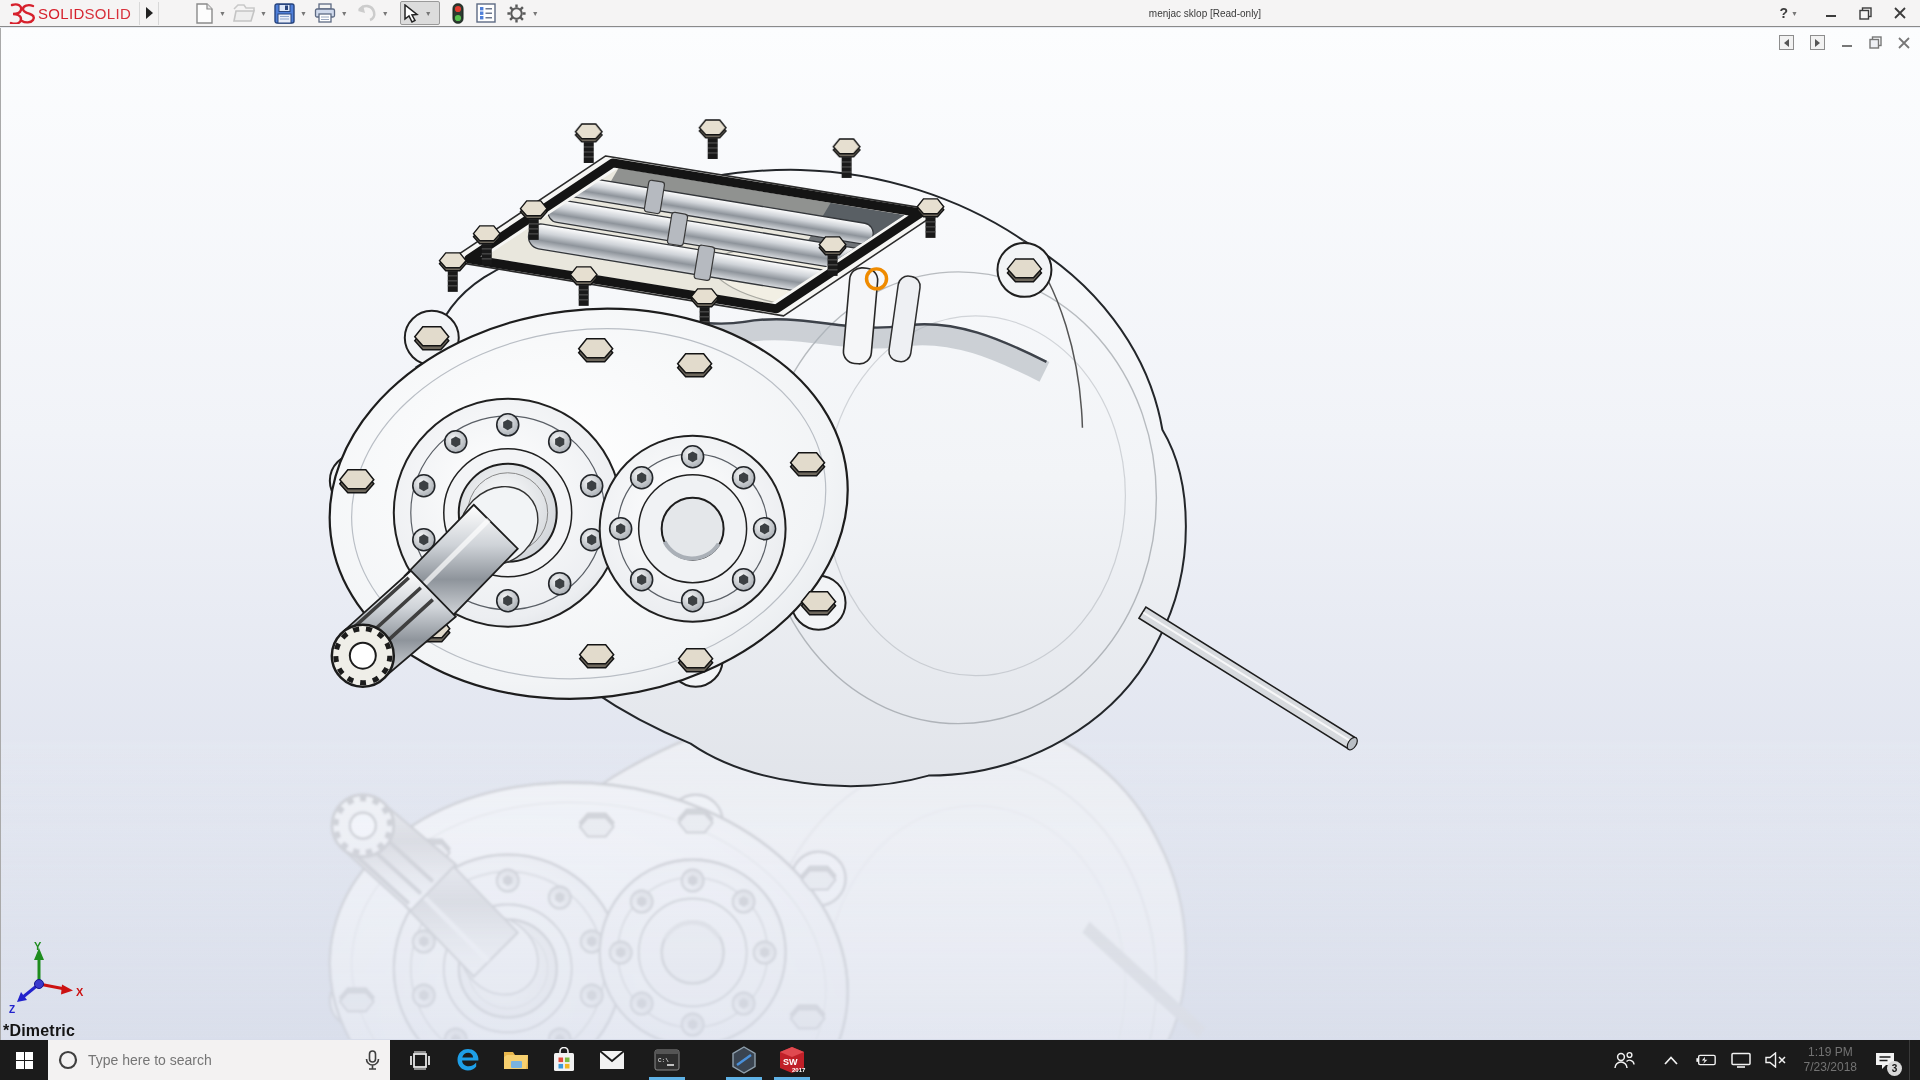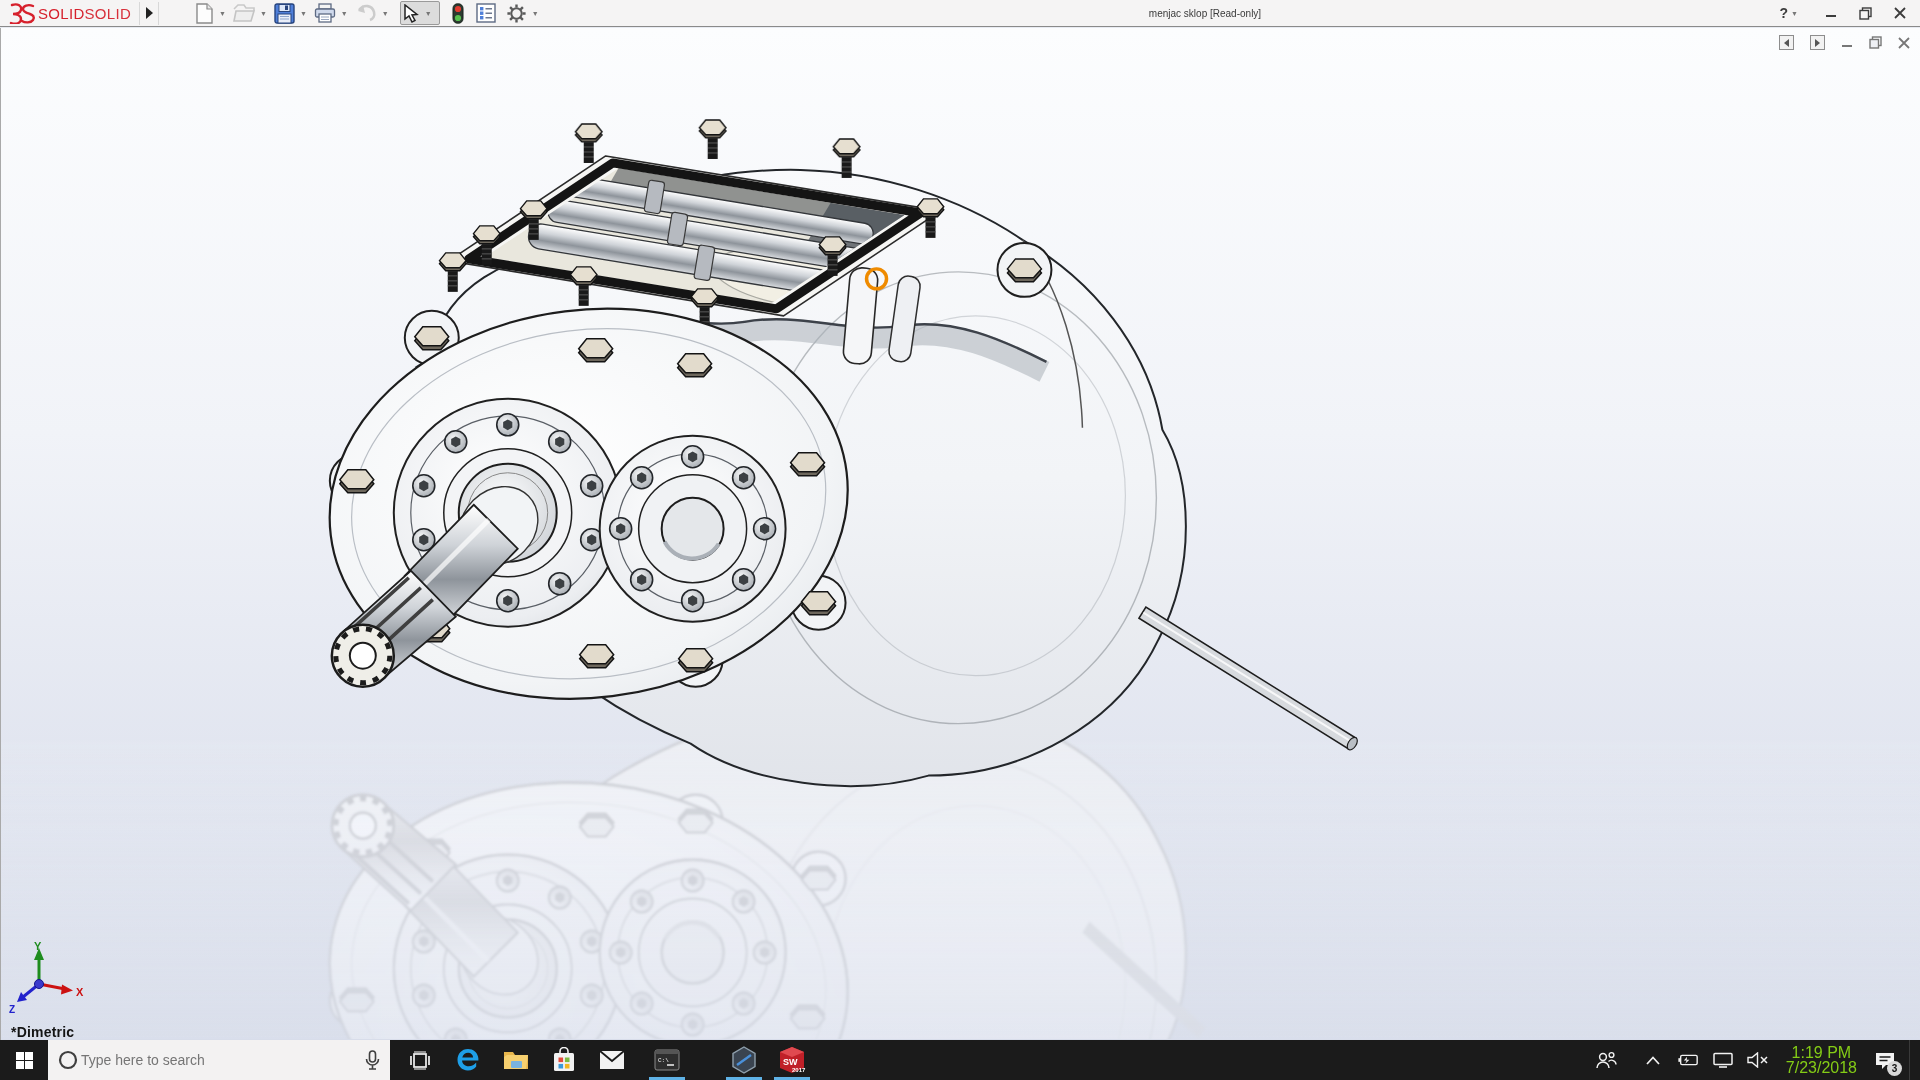--- a/index.html
+++ b/index.html
@@ -32,46 +32,46 @@
   
   .viewport { position:absolute; left:0; top:28px; width:1920px; height:1012px;
     background:linear-gradient(#fcfdfe 0%, #f1f3f8 40%, #e0e4ef 75%, #d8ddea 100%);
     border-left:1px solid #a9a9a9; }
   .doc-controls { position:absolute; top:7px; right:10px; display:flex;
     align-items:center; gap:16px; color:#777; z-index:5; }
   .pane-box { width:15px; height:15px; border:1px solid #8d8d8d;
     display:flex; align-items:center; justify-content:center;
     font-size:8px; color:#555; background:#f2f2f2; }
   .gfx { position:absolute; inset:0; }
-  .orient-label { position:absolute; left:10px; bottom:0px; font-size:14px;
+  .orient-label { position:absolute; left:2px; bottom:0px; font-size:16px;
     font-weight:700; color:#141414; letter-spacing:.2px; }
   .triad { position:absolute; left:4px; bottom:22px; }
 
   
   .taskbar { position:absolute; left:0; top:1040px; width:1920px; height:40px;
     background:#1b1b1b; display:flex; align-items:center; }
   .start { width:48px; height:40px; display:flex; align-items:center;
     justify-content:center; cursor:pointer; }
   .search { width:342px; height:40px; background:#f3f2f2; display:flex;
-    align-items:center; padding:0 10px; gap:3px; }
+    align-items:center; padding:0 10px; gap:10px; }
   .search input { border:none; outline:none; background:transparent;
     font-size:14px; color:#3a3a3a; flex:1;
     font-family:"Liberation Sans", sans-serif; }
   .tb-ico { width:32px; height:40px; display:flex; align-items:center;
     justify-content:center; position:relative; margin:12px 8px; cursor:pointer; }
   .tb-ico.first { margin-left:14px; }
   .tb-ico.cmd { margin-left:15px; }
   .tb-ico.hexapp { margin-left:37px; }
   .runline { position:absolute; bottom:0; left:-2px; width:36px; height:3px;
     background:#5fb2e6; }
   .tray { margin-left:auto; display:flex; align-items:center; gap:13px;
     margin-right:6px; }
   .tray-ico { display:flex; align-items:center; justify-content:center;
     width:22px; height:40px; cursor:pointer; }
-  .clock { color:#84cc16; font-size:16px; line-height:15px; text-align:center;
+  .clock { color:#737373; font-size:12px; line-height:15px; text-align:center;
     padding:0 4px; cursor:pointer; }
   .action { position:relative; }
   .badge { position:absolute; right:-6px; bottom:4px; width:15px; height:15px;
     border-radius:50%; background:#d8d8d8; color:#111; font-size:10px;
     font-weight:700; display:flex; align-items:center; justify-content:center; }
   .show-desktop { width:5px; height:40px; border-left:1px solid #3a3a3a; }
 </style>
 </head>
 <body>
 

